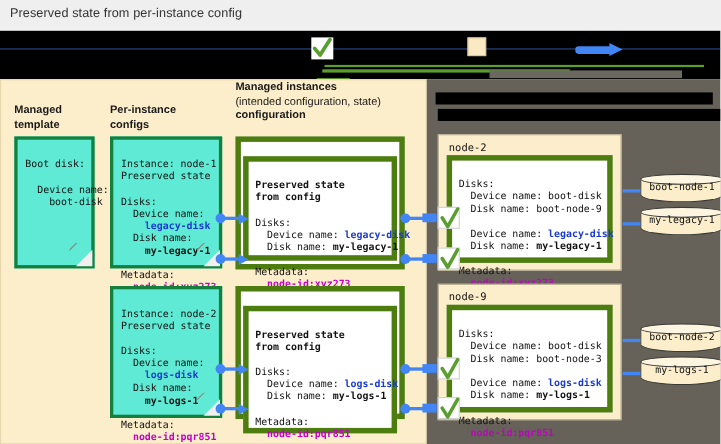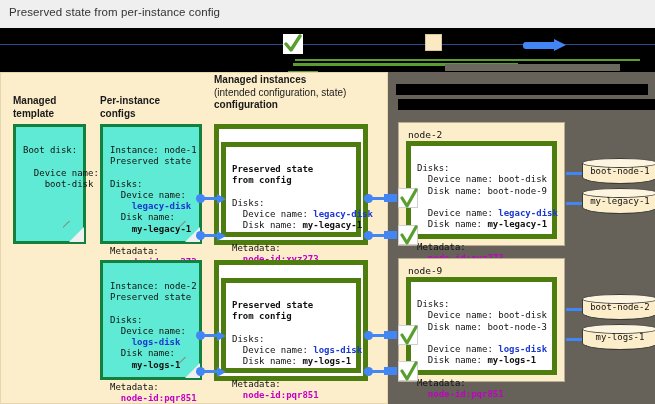--- a/index.html
+++ b/index.html
@@ -254,21 +254,21 @@
 <span>  Device name: </span><span class="blue">legacy-disk</span>
 <span>  Disk name: </span><span class="bold">my-legacy-1</span>
 
 <span>Metadata:</span>
 <span class="pink">  node-id:xyz273</span>
   </div>
 
   <div class="plainbox" style="left:214px; top:260px; width:154px; height:121px; padding:6px 0 0 8px;">
     <span>Instance: node-2</span>
   </div>
-  <div class="plainbox" style="left:221px; top:278px; width:140px; height:95px; padding:6px 0 0 6px;">
+  <div class="plainbox" style="left:221px; top:278px; width:140px; height:116px; padding:6px 0 0 6px;">
 <span class="bold">Preserved state</span>
 <span class="bold">from config</span>
 
 <span>Disks:</span>
 <span>  Device name: </span><span class="blue">logs-disk</span>
 <span>  Disk name: </span><span class="bold">my-logs-1</span>
 
 <span>Metadata:</span>
 <span class="pink">  node-id:pqr851</span>
   </div>

